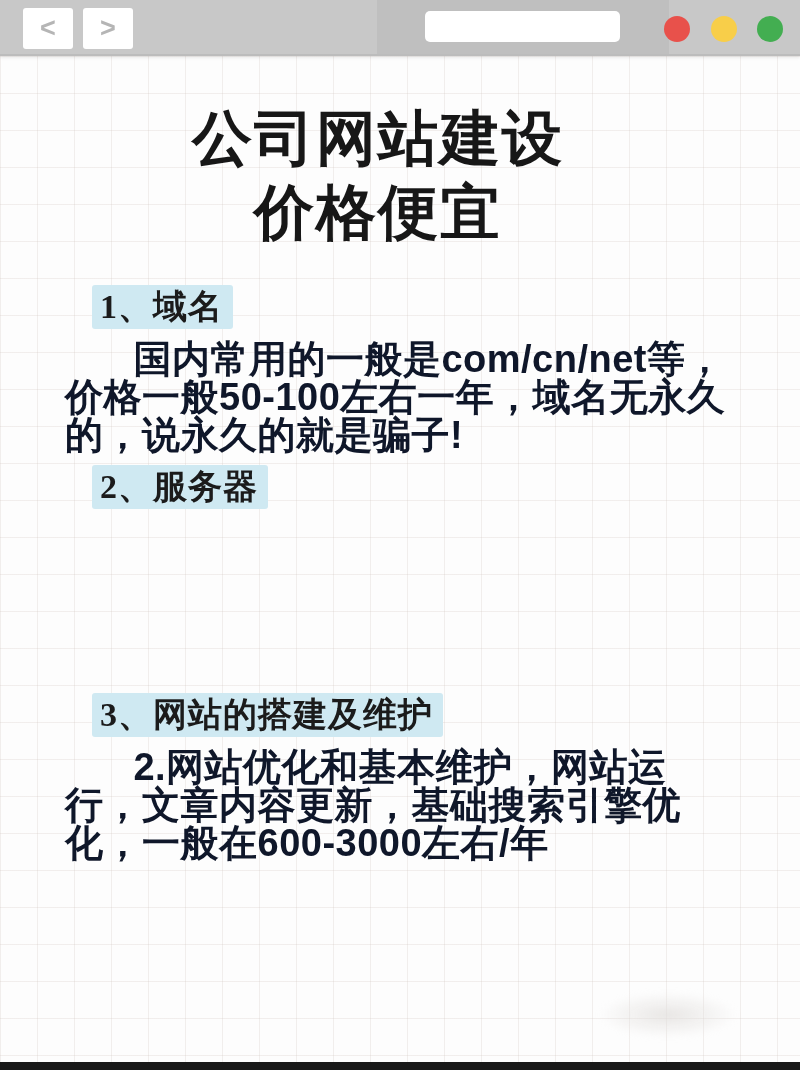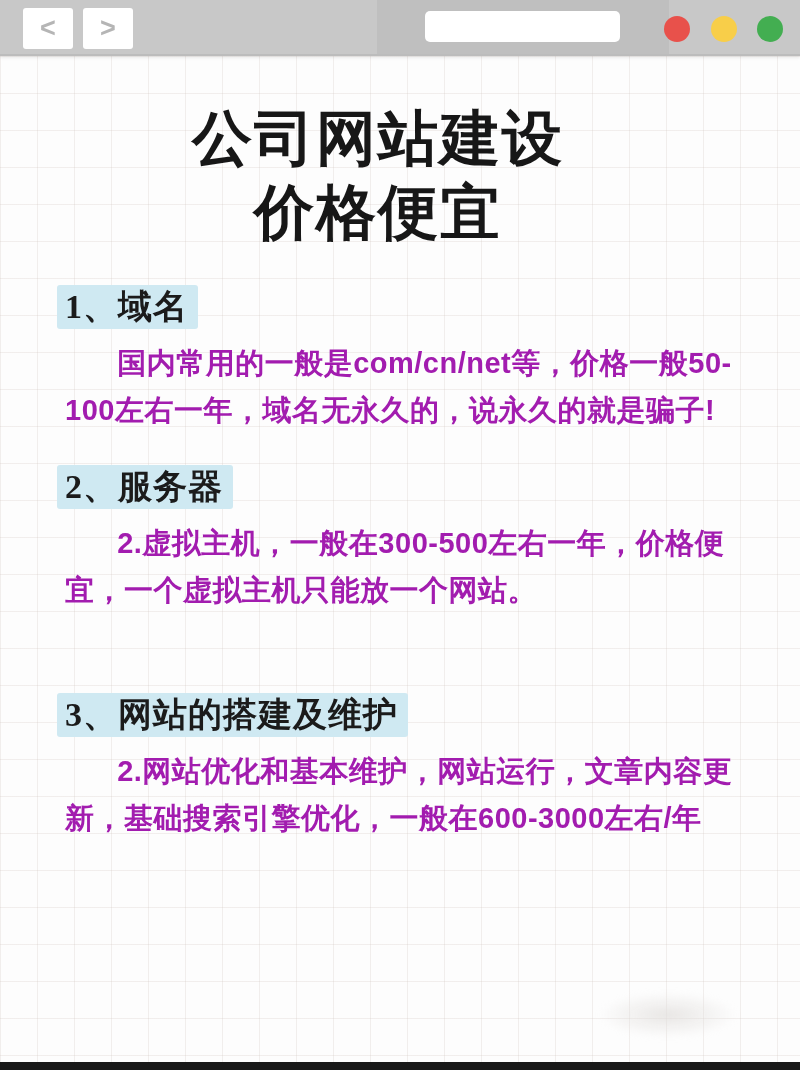--- a/index.html
+++ b/index.html
@@ -67,25 +67,26 @@
   .sec h2{
     margin:0 0 0 -8px;
     font-family:"Liberation Serif","DejaVu Serif",serif;
     font-weight:bold;font-size:34px;line-height:46px;color:#1b1b1b;
     letter-spacing:1px;
   }
   .hl{
     background:#cfe9f2;
     padding:3px 10px 4px 8px;border-radius:3px;
     box-decoration-break:clone;
+    margin-left:35px;
   }
   .sec p{
     margin:10px 0 6px 0;
-    font-size:29px;line-height:47px;font-weight:700;
-    color:#a21caf;letter-spacing:0.5px;
+    font-size:38px;line-height:38px;font-weight:700;
+    color:#0f172a;letter-spacing:0.5px;
     text-indent:1.8em;
   }
   
   .bottom-edge{
     position:absolute;left:0;bottom:0;width:800px;height:8px;background:#181818;z-index:6;
   }
   .smudge{
     position:absolute;left:598px;top:992px;width:140px;height:46px;
     background:radial-gradient(ellipse at center, rgba(225,222,220,0.75), rgba(255,255,255,0) 70%);
     filter:blur(3px);z-index:3;pointer-events:none;
@@ -117,21 +118,20 @@
     <div>价格便宜</div>
   </div>
 
   <section class="sec sec-1">
     <h2><span class="hl">1、域名</span></h2>
     <p>国内常用的一般是com/cn/net等，价格一般50-100左右一年，域名无永久的，说永久的就是骗子!</p>
   </section>
 
   <section class="sec sec-2">
     <h2><span class="hl">2、服务器</span></h2>
-    <p>2.虚拟主机，一般在300-500左右一年，价格便宜，一个虚拟主机只能放一个网站。</p>
   </section>
 
   <section class="sec sec-3">
     <h2><span class="hl">3、网站的搭建及维护</span></h2>
     <p>2.网站优化和基本维护，网站运行，文章内容更新，基础搜索引擎优化，一般在600-3000左右/年</p>
   </section>
 
   <div class="smudge"></div>
 
   <div class="bottom-edge"></div>

